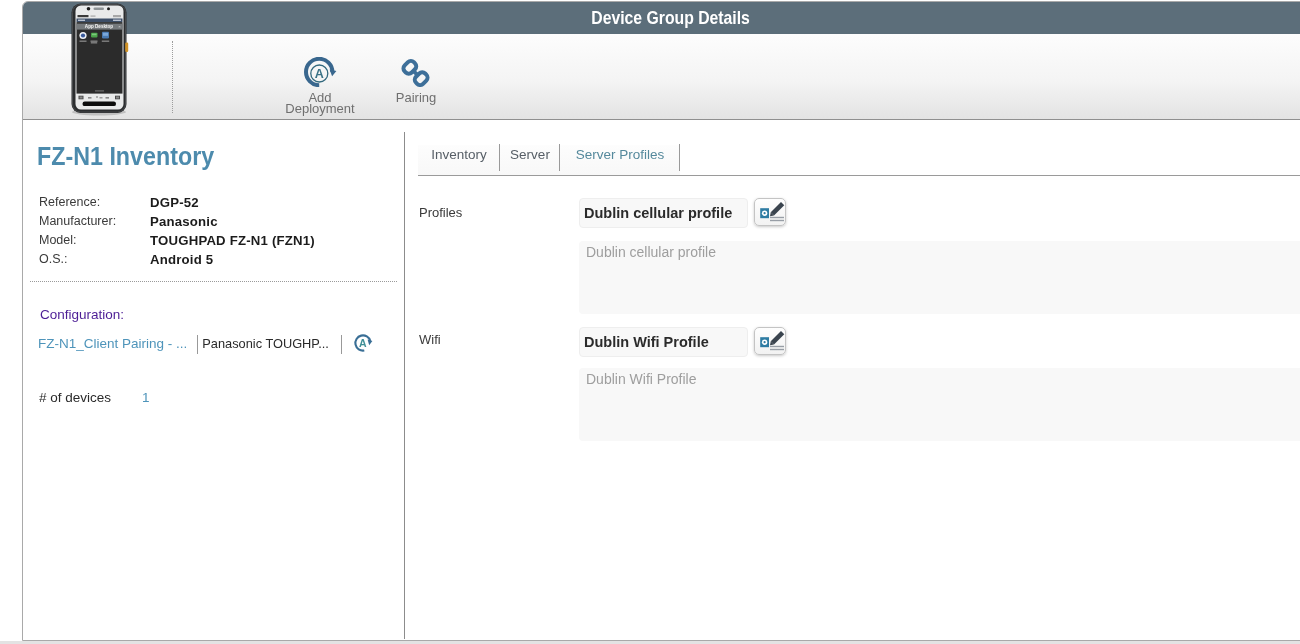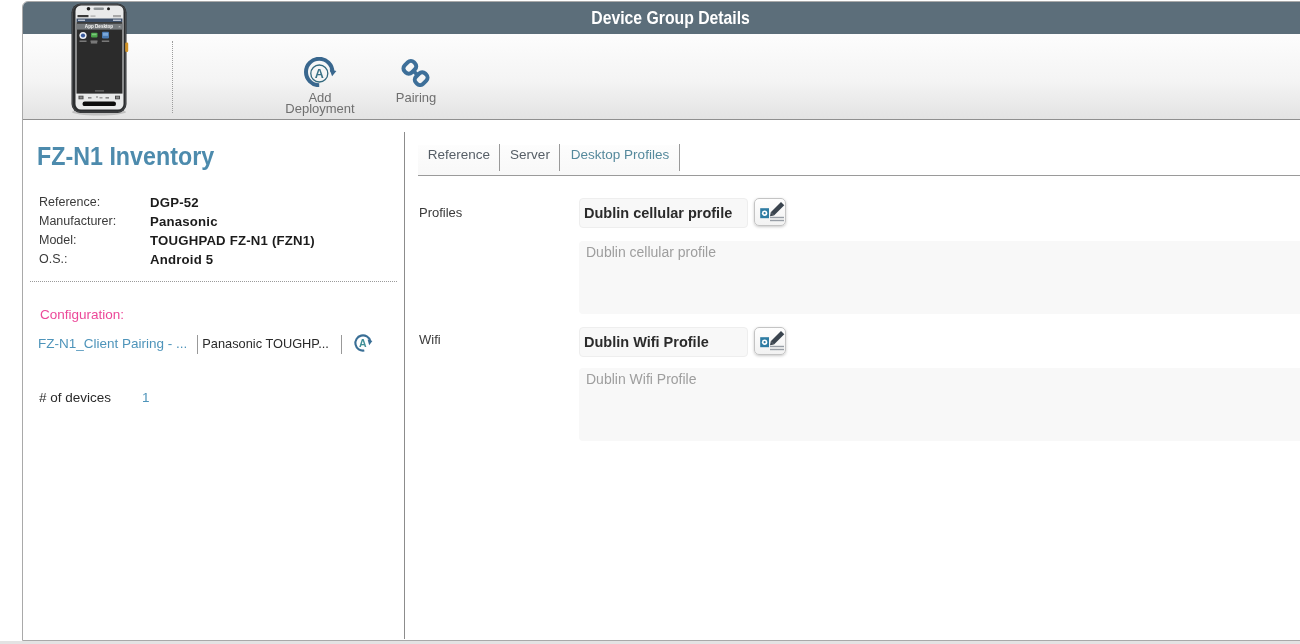--- a/index.html
+++ b/index.html
@@ -18,21 +18,21 @@
 #tool-pair { left:348px; }
 .phone { position:absolute; left:46px; top:0px; }
 
 
 .lpanel { position:absolute; left:0; top:119px; width:381px; height:518px; background:#fff; }
 .vdiv { position:absolute; left:381px; top:130px; width:1px; height:507px; background:#8c8c8c; }
 .h1 { position:absolute; left:14px; top:139px; font-size:26px; font-weight:bold; color:#4d8bad; transform:scaleX(0.895); transform-origin:left; white-space:nowrap; }
 .frow { position:absolute; left:16px; font-size:12.5px; color:#3a3a3a; }
 .frow b { position:absolute; left:111px; color:#1c1c1c; font-size:13.2px; white-space:nowrap; letter-spacing:0.2px; }
 .dotline { position:absolute; left:7px; top:279px; width:367px; border-top:1px dotted #9a9a9a; }
-.cfg { position:absolute; left:17px; top:305px; font-size:13.5px; color:#ec4899; }
+.cfg { position:absolute; left:17px; top:305px; font-size:13.5px; color:#4c1d95; }
 .cfgrow { position:absolute; left:15px; top:329px; font-size:13.5px; height:20px; }
 .cfgrow a { color:#4e94ba; text-decoration:none; }
 .cfgrow .sep { display:inline-block; width:1px; height:19px; background:#999; vertical-align:middle; margin:0 4px 0 10px; }
 .ndev { position:absolute; left:16px; top:388px; font-size:13.5px; color:#2a2a2a; }
 .ndev span { position:absolute; left:103px; color:#4e94ba; }
 
 
 .tabs { position:absolute; left:395px; top:143px; height:30px; }
 .tab { float:left; height:30px; line-height:20px; font-size:13.5px; color:#565e66; text-align:center; position:relative; background:linear-gradient(#fdfdfd,#f8f8f8); }
 .tab::after { content:""; position:absolute; right:0; top:-1px; width:1px; height:27px; background:#9a9a9a; }
@@ -126,23 +126,23 @@
   <div class="cfgrow">
     <a>FZ-N1_Client Pairing - ...</a><span class="sep"></span><span style="color:#2a2a2a; font-size:12.8px;">Panasonic TOUGHP...</span><span class="sep" style="margin-left:12px; margin-right:0;"></span><svg width="24" height="24" viewBox="0 0 24 24" style="vertical-align:-7px; margin-left:9px;">
       <path d="M 13.3 19.5 A 7.6 7.6 0 1 1 19.3 10.0" fill="none" stroke="#3a6f96" stroke-width="2.1"></path>
       <polygon points="16.6,8.6 21.4,9.9 18.2,14.2" fill="#3a6f96"></polygon>
       <text x="11.9" y="16.2" font-size="10.5" font-weight="bold" fill="#3f8f96" text-anchor="middle" font-family="Liberation Sans">A</text>
     </svg>
   </div>
   <div class="ndev"># of devices<span>1</span></div>
 
   <div class="tabs">
-    <div class="tab" style="width:82px;">Reference</div>
+    <div class="tab" style="width:82px;">Inventory</div>
     <div class="tab" style="width:60px;">Server</div>
-    <div class="tab active" style="width:120px;">Desktop Profiles</div>
+    <div class="tab active" style="width:120px;">Server Profiles</div>
   </div>
   <div class="tabline"></div>
 
   <div class="rlabel" style="top:203px;">Profiles</div>
   <div class="ibox" style="top:196px;">Dublin cellular profile</div>
   <div class="ebtn" style="top:196px;"><svg width="30" height="26" viewBox="0 0 30 26">
     <rect x="5.2" y="9.2" width="8.8" height="10" fill="#2e7ca3"></rect>
     <circle cx="9.6" cy="14.2" r="2.7" fill="#ffffff"></circle>
     <circle cx="9.6" cy="14.2" r="1.1" fill="#2e7ca3"></circle>
     <rect x="15" y="17.8" width="14" height="1.4" fill="#989ea6"></rect>

